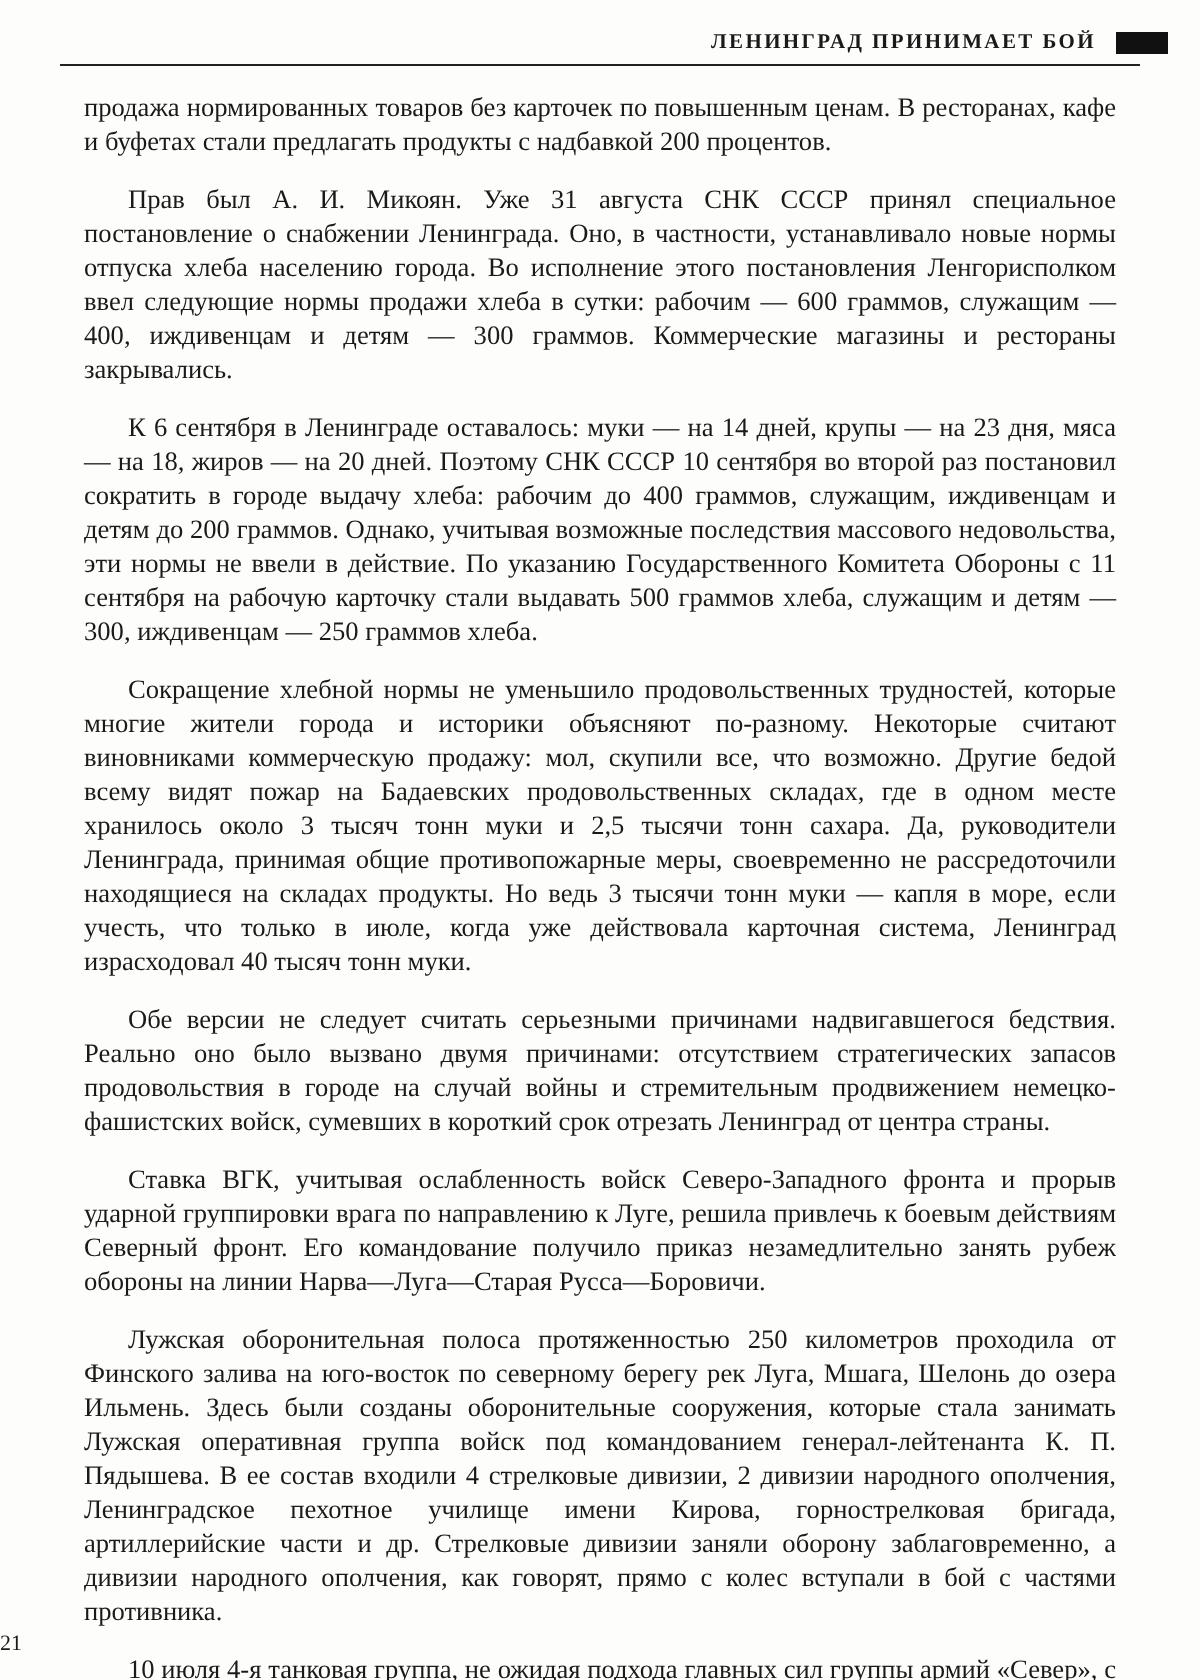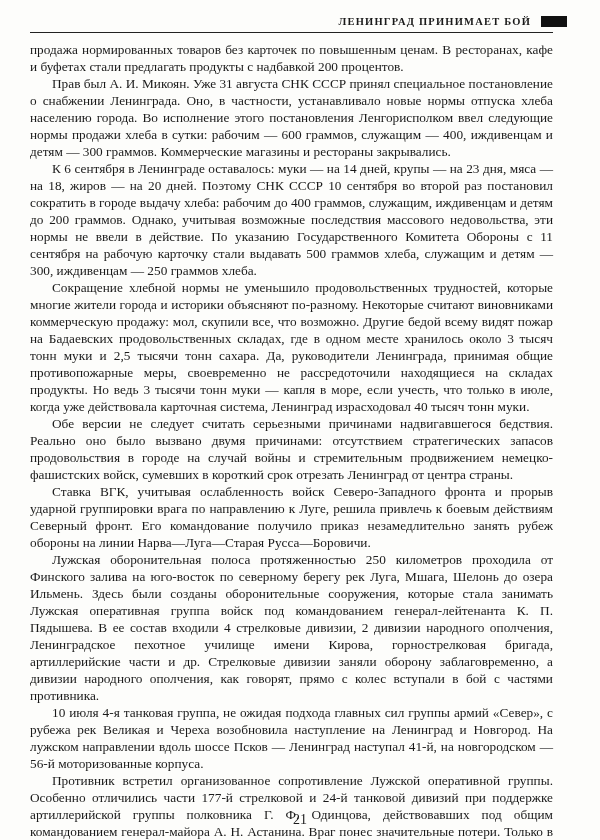--- a/index.html
+++ b/index.html
@@ -7,21 +7,21 @@
     padding: 0;
     background: #e8e8e4;
   }
   .page {
     position: relative;
     width: 600px;
     height: 840px;
     margin: 0 auto;
     background: #fdfdfb;
     box-sizing: border-box;
-    padding: 14px 47px 0 30px;
+    padding: 14px 30px 0 30px;
     font-family: "Liberation Serif", "DejaVu Serif", serif;
     color: #1a1a1a;
     overflow: hidden;
   }
   .running-head {
     display: flex;
     justify-content: flex-end;
     align-items: center;
     gap: 10px;
     height: 14px;
@@ -44,33 +44,32 @@
     border-top: 1.4px solid #222;
     margin: 4px 0 0 0;
   }
   .body-text {
     margin-top: 8px;
     font-size: 13.3px;
     line-height: 17px;
     text-align: justify;
   }
   .body-text p {
-    margin: 0;
+    margin: 12px;
     text-indent: 22px;
   }
   .body-text p.continuation {
     text-indent: 0;
   }
   .page-number {
     position: absolute;
     bottom: 12px;
     left: 0;
     width: 100%;
-    text-align: center;
-    font-size: 14px;
+    font-size: 11px;
   }
 </style>
 </head>
 <body>
 
 <div class="page">
 
   <div class="running-head">
     <span class="title">ЛЕНИНГРАД ПРИНИМАЕТ БОЙ</span>
     <span class="marker"></span>

